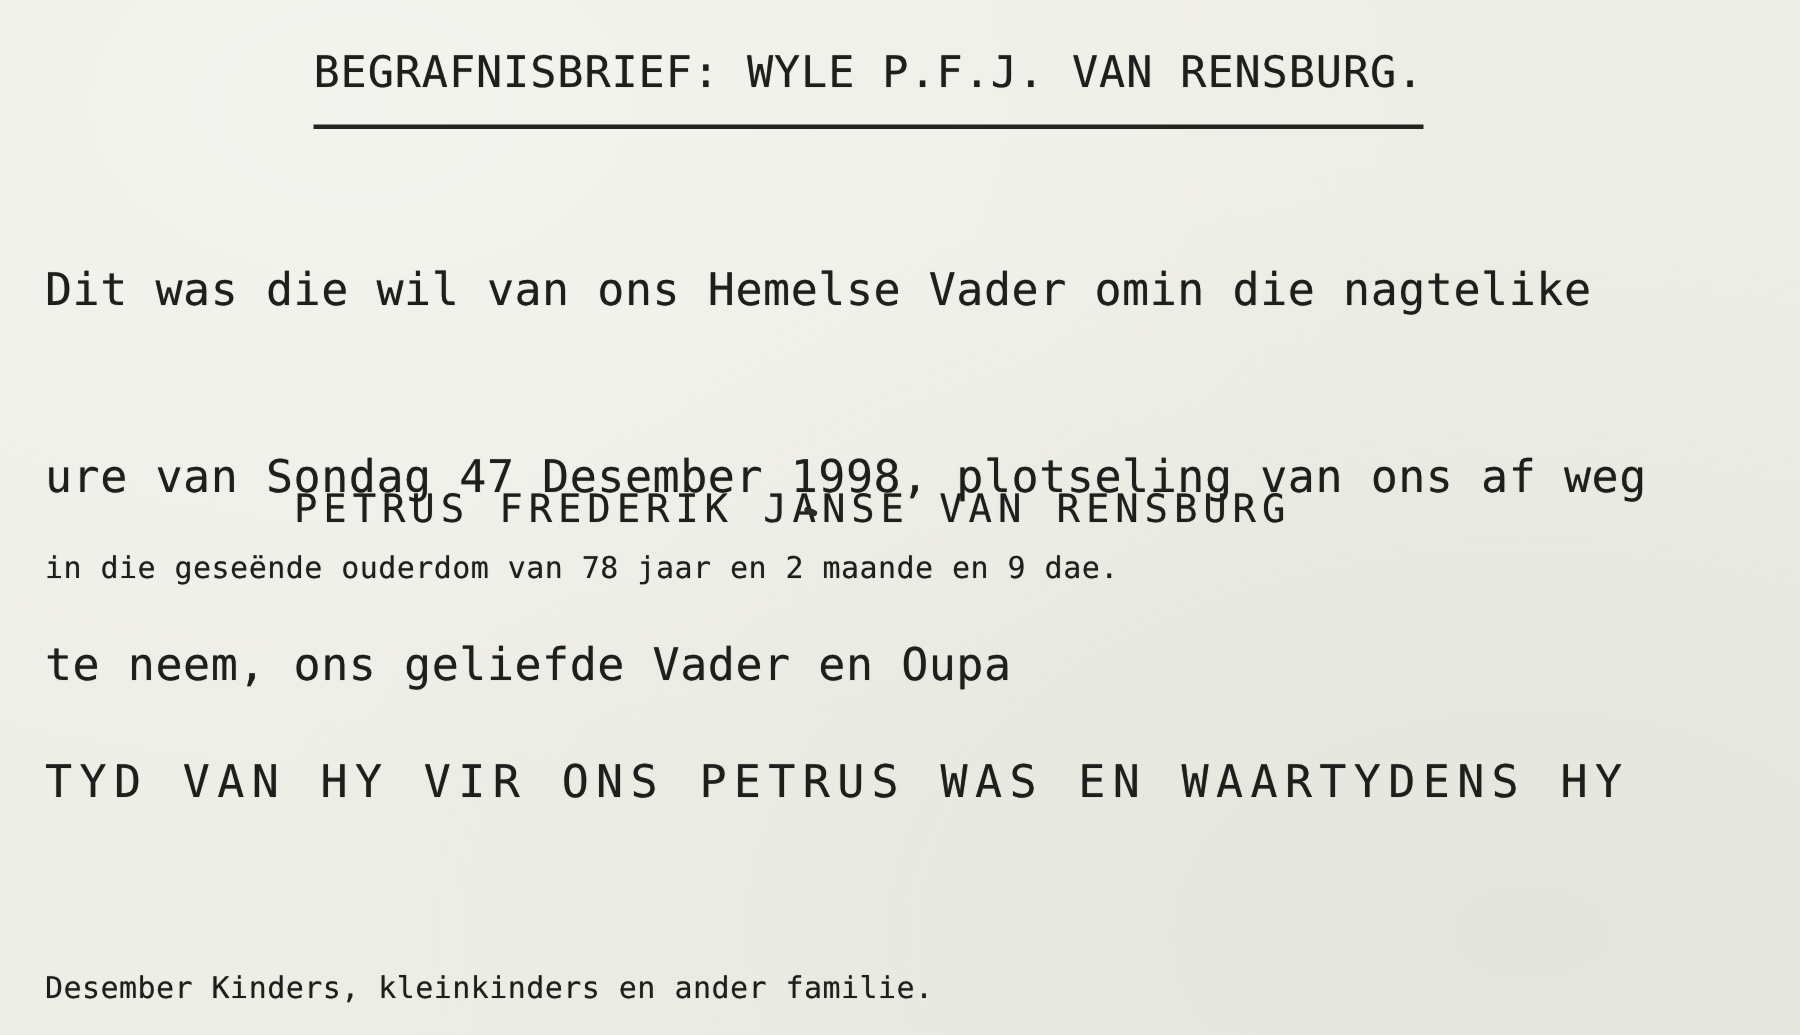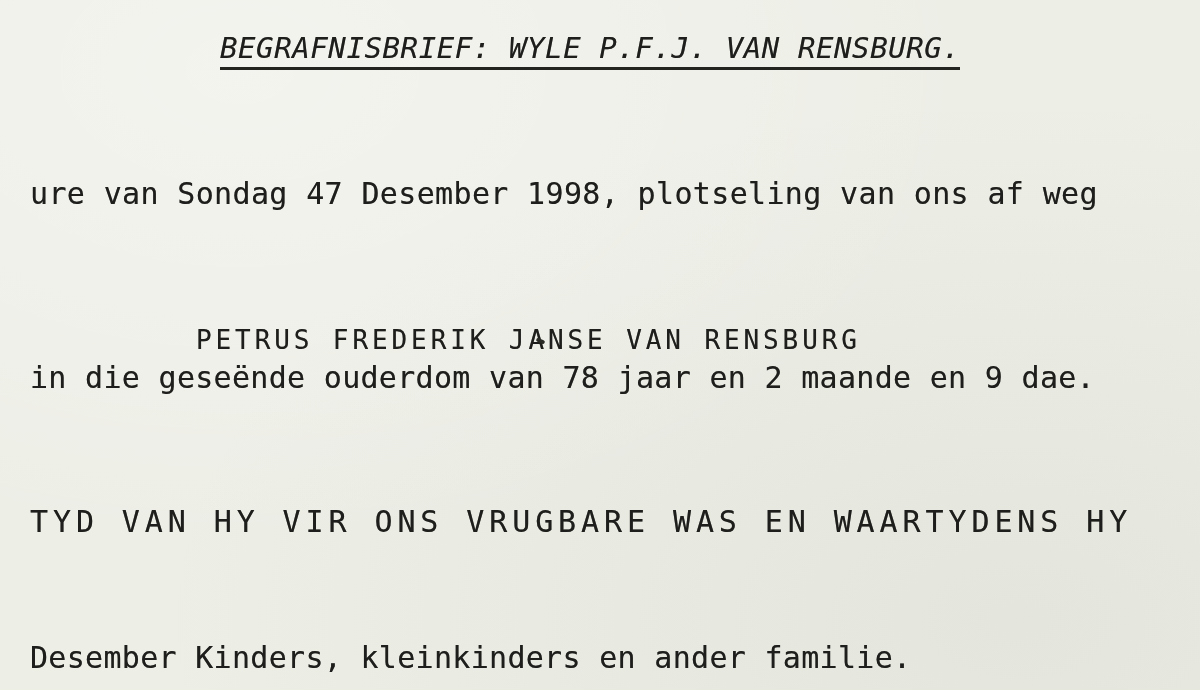--- a/index.html
+++ b/index.html
@@ -20,33 +20,32 @@
     position: absolute;
     inset: 0;
     background:
       radial-gradient(ellipse at 20% 10%, rgba(255,255,255,0.35), rgba(255,255,255,0) 55%),
       radial-gradient(ellipse at 85% 90%, rgba(120,125,105,0.08), rgba(120,125,105,0) 60%),
       #edeee6;
   }
   .doc-line {
     position: absolute;
     white-space: pre;
-    font-size: 30px;
+    font-size: 20px;
     line-height: 30px;
     letter-spacing: 0.3px;
     text-shadow: 0 0 0.6px rgba(30,30,28,0.55);
   }
   .title {
     top: 33px;
-    left: 220px;
-    padding-bottom: 4px;
+    left: 209px;
+    padding-bottom: 20px;
     border-bottom: 3px solid #23231f;
     font-size: 29px;
     letter-spacing: 0.6px;
-    font-style: italic;
   }
   .para {
     position: absolute;
     white-space: pre;
     font-size: 30px;
     text-shadow: 0 0 0.6px rgba(30,30,28,0.55);
   }
   .para > div {
     white-space: pre;
   }
@@ -93,28 +92,30 @@
   }
 </style>
 </head>
 <body>
 
 <div class="paper"></div>
 
 <div class="doc-line title">BEGRAFNISBRIEF: WYLE P.F.J. VAN RENSBURG.</div>
 
 <div class="para intro">
+  <div>Dit was die wil van ons Hemelse Vader omin die nagtelike</div>
   <div>ure van Sondag 47 Desember 1998, plotseling van ons af weg</div>
+  <div>te neem, ons geliefde Vader en Oupa</div>
 </div>
 
 <div class="doc-line name-line">PETRUS FREDERIK JANSE VAN RENSBURG</div>
 
 <div class="ink-speck"></div>
 
 <div class="doc-line age-line">in die geseënde ouderdom van 78 jaar en 2 maande en 9 dae.</div>
 
 <div class="para tribute">
-  <div>TYD VAN HY VIR ONS VRUGBARE WAS EN WAARTYDENS HY</div>
+  <div>TYD VAN HY VIR ONS PETRUS WAS EN WAARTYDENS HY</div>
   
   
 </div>
 
 <div class="doc-line closing">Desember Kinders, kleinkinders en ander familie.</div>
 
 </body></html>

